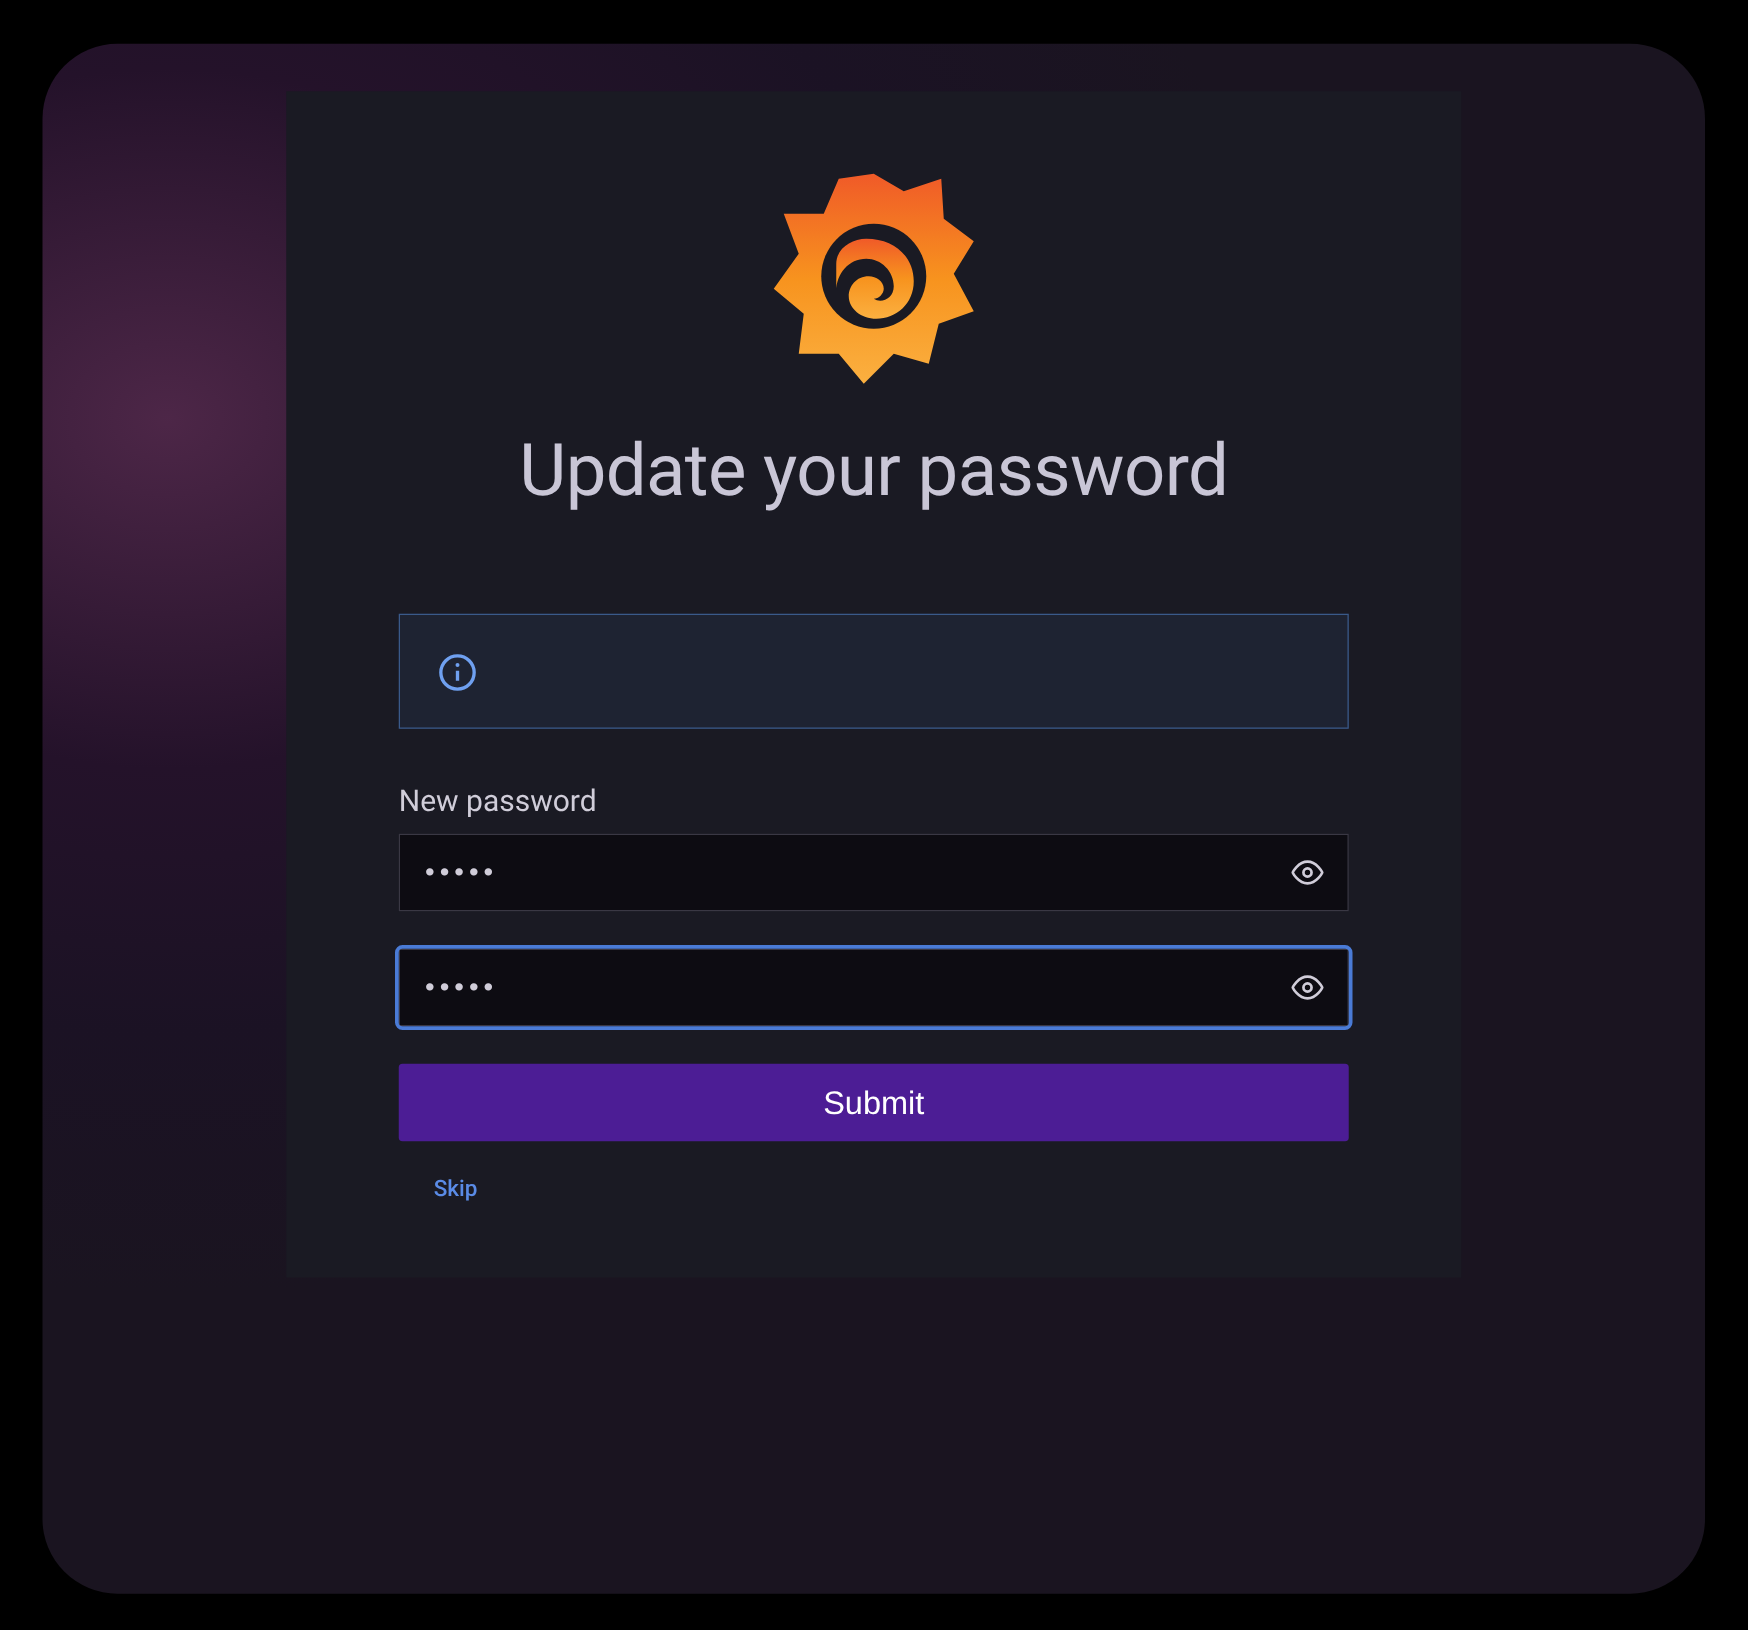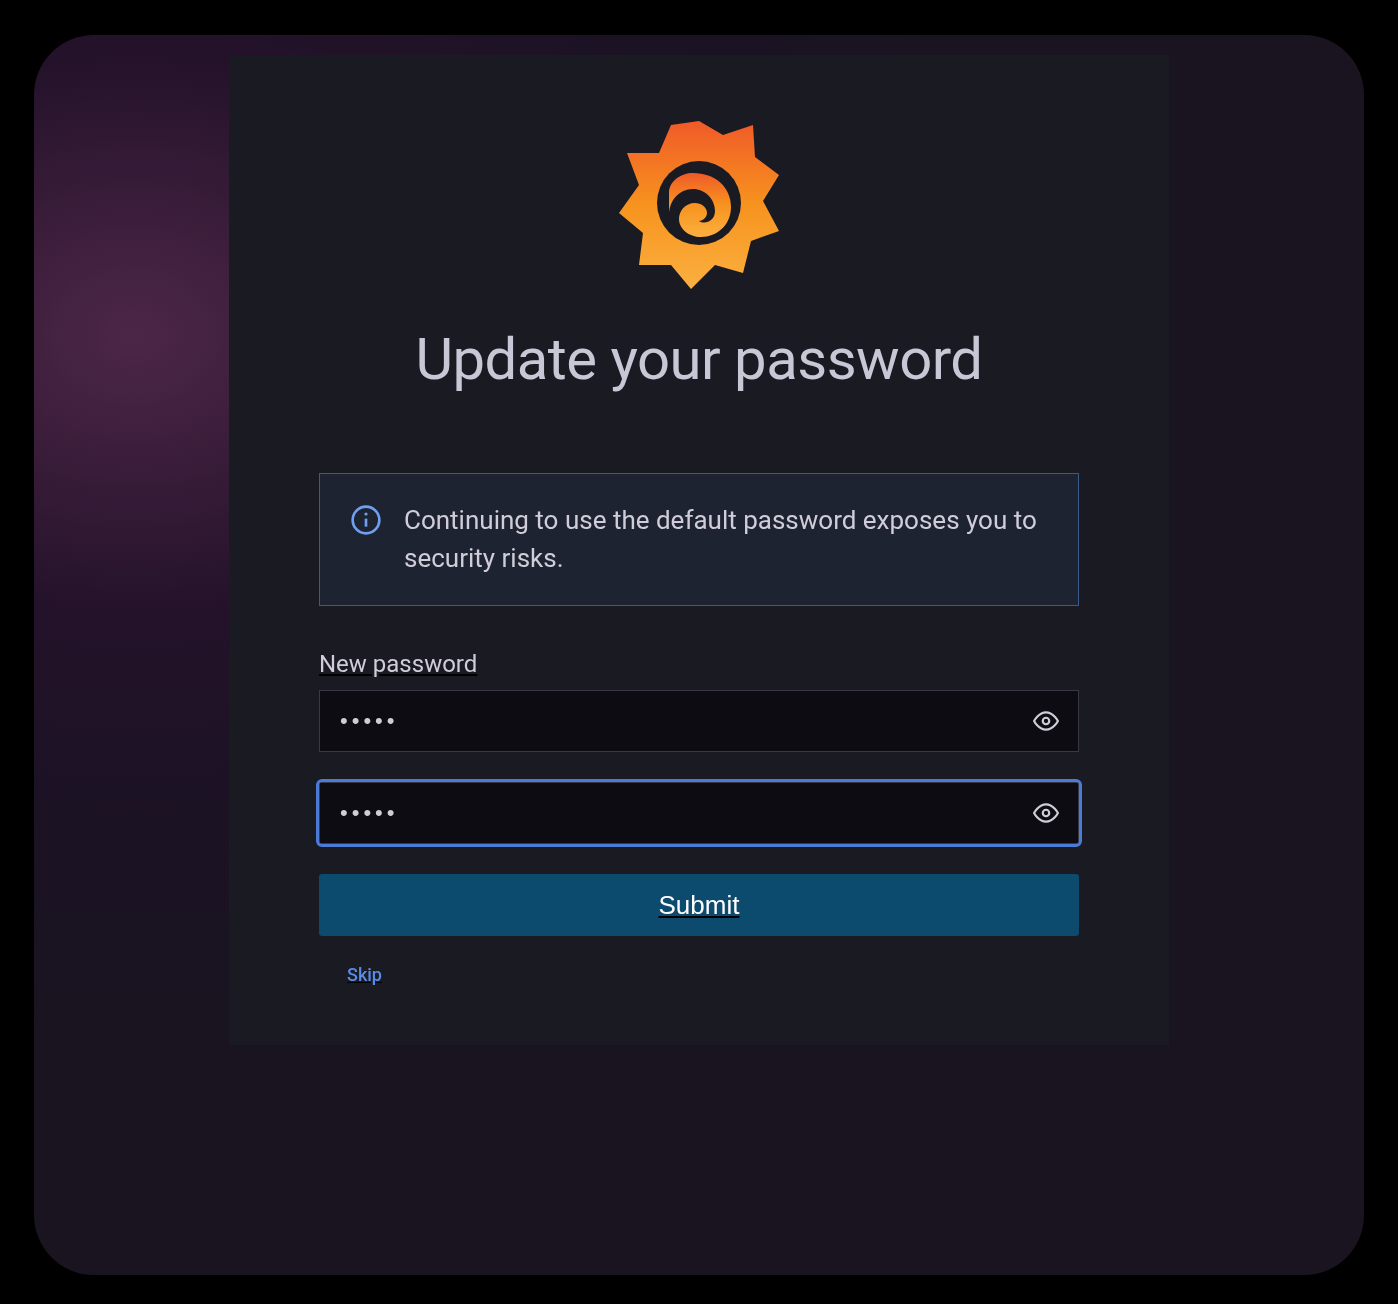--- a/index.html
+++ b/index.html
@@ -22,21 +22,21 @@
     .window {
       width: 1330px;
       height: 1240px;
       border-radius: 60px;
       background: radial-gradient(ellipse 900px 700px at 100px 300px, rgba(140, 70, 130, 0.55) 0%, rgba(60, 30, 70, 0.6) 40%, rgba(30, 20, 40, 0.9) 70%, #1a1420 100%);
       position: relative;
       overflow: hidden;
       display: flex;
       align-items: flex-start;
       justify-content: center;
-      padding-top: 20px;
+      padding-top: 38px;
     }
 
     .card {
       width: 940px;
       background: #1a1a23;
       padding: 50px 60px 60px 60px;
       display: flex;
       flex-direction: column;
       align-items: center;
     }
@@ -77,21 +77,20 @@
       color: #d0cdd9;
       font-size: 26px;
       line-height: 1.45;
       font-weight: 400;
     }
 
     .form {
       width: 760px;
       display: flex;
       flex-direction: column;
-      text-decoration: underline;
     }
 
     .field-label {
       color: #d0cdd9;
       font-size: 24px;
       margin-bottom: 12px;
     }
 
     .input-wrap {
       position: relative;
@@ -136,21 +135,21 @@
     }
 
     .eye-icon {
       width: 26px;
       height: 26px;
     }
 
     .submit-btn {
       width: 100%;
       height: 62px;
-      background: #0c4a6e;
+      background: #4c1d95;
       border: none;
       color: #fff;
       font-size: 26px;
       font-weight: 500;
       cursor: pointer;
       margin-bottom: 28px;
       border-radius: 3px;
     }
 
     .skip-link {
@@ -189,21 +188,20 @@
     <h1 class="title">Update your password</h1>
 
     <div class="info-banner">
       <span class="info-icon">
         <svg viewBox="0 0 24 24" fill="none" stroke="#6fa0f0" stroke-width="2">
           <circle cx="12" cy="12" r="10"></circle>
           <line x1="12" y1="11" x2="12" y2="17"></line>
           <circle cx="12" cy="7.5" r="1.2" fill="#6fa0f0" stroke="none"></circle>
         </svg>
       </span>
-      <div class="info-text">Continuing to use the default password exposes you to security risks.</div>
     </div>
 
     <div class="form">
 
       <label class="field-label">New password</label>
       <div class="input-wrap">
         <input type="password" class="text-input" value="•••••" style="">
         <button class="eye-btn">
           <span class="eye-icon">
             <svg viewBox="0 0 24 24" fill="none" stroke="#d0cdd9" stroke-width="2" stroke-linecap="round" stroke-linejoin="round">

